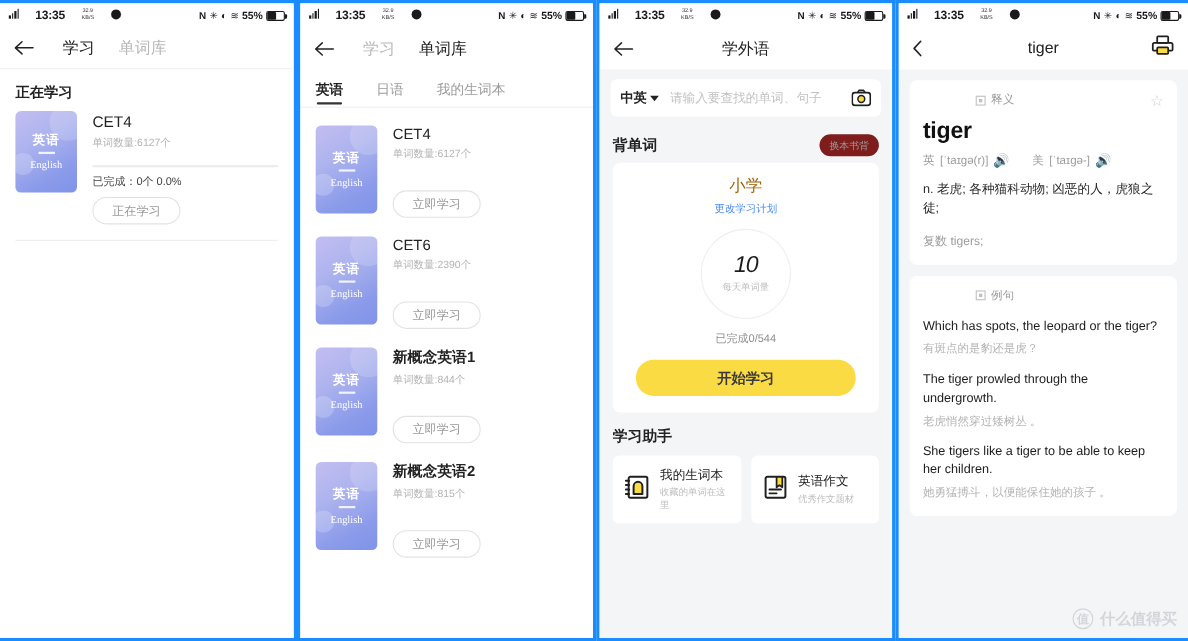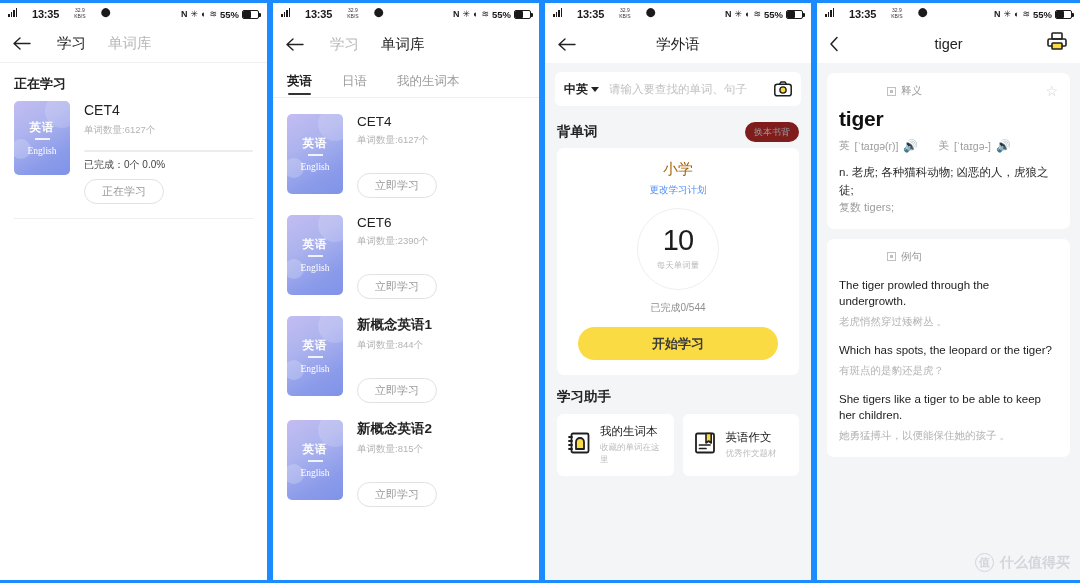--- a/index.html
+++ b/index.html
@@ -152,21 +152,21 @@
     background:#fff; border-radius:7px; margin: 0 12px;
     padding: 12px 0 15px; text-align:center;
   }
   .c3-title { font-size: 15px; font-weight:400; color:#a16207; }
   .c3-link { font-size: 9.5px; color:#4a8cf7; margin-top:5px; cursor:pointer; }
   .ring {
     width: 82px; height: 82px; border-radius:50%; border: 1.5px solid #efefef;
     margin: 11px auto 0; display:flex; flex-direction:column;
     align-items:center; justify-content:center;
   }
-  .ring-num { font-size: 29px; font-weight: 300; color:#1c1c1c; line-height:1; letter-spacing:-1px;}
+  .ring-num { font-size: 21px; font-weight: 300; color:#1c1c1c; line-height:1; letter-spacing:-1px;font-style:italic;}
   .ring-lbl { font-size: 8.5px; color:#bdbdbd; margin-top:5px; }
   .c3-done { font-size: 10px; color:#8e8e8e; margin-top: 11px; }
   .btn-yellow {
     display:block; margin: 12px auto 0; width: 200px; height: 33px;
     background:#fbdb43; border-radius: 17px; border:none;
     font-size: 13px; font-weight:700; color:#3a3a3a; cursor:pointer;
     font-family: inherit;
   }
   .sec3b-title { font-size: 13.5px; color:#222; font-weight:600; padding: 13px 12px 8px; }
   .assist-row { display:flex; gap:9px; padding: 0 12px; }
@@ -186,21 +186,21 @@
   .d-tag { display:flex; align-items:center; gap:5px; font-size: 10.5px; color:#9a9a9a;padding-left:48px; }
   .sqico { width:9px;height:9px;border:1px solid #c0c0c0; position:relative; }
   .sqico::after{content:"";position:absolute;left:2px;top:2px;width:3px;height:3px;background:#c0c0c0;}
   .star { margin-left:auto; font-size: 14px; color:#cfcfcf; cursor:pointer; line-height:1; }
   .d-word { font-size: 21px; font-weight: 700; color:#111; margin-top: 9px; letter-spacing:-0.2px; }
   .d-phon { display:flex; align-items:center; gap: 7px; margin-top: 8px; font-size: 10.5px; color:#9c9c9c; }
   .d-phon .grp { display:flex; align-items:center; gap:5px; }
   .d-phon .grp + .grp { margin-left: 13px; }
   .spk { color:#f04b4b; font-size: 12px; cursor:pointer; line-height:1; }
   .d-def { font-size: 11.5px; color:#2b2b2b; margin-top: 11px; line-height: 1.55; }
-  .d-plu { font-size: 11px; color:#9c9c9c; margin-top: 0; }
+  .d-plu { font-size: 11px; color:#9c9c9c; margin-top: 12px; }
   .ex-item { margin-top: 13px; }
   .ex-en { font-size: 11.5px; color:#1c1c1c; line-height: 1.45; }
   .ex-cn { font-size: 10.5px; color:#b4b4b4; margin-top: 5px; }
 
   
   .watermark {
     position:absolute; right: 10px; bottom: 8px;
     display:flex; align-items:center; gap:6px;
     color:#d2d6db; font-size: 14px; font-weight: 600;
     pointer-events:none;
@@ -559,26 +559,26 @@
       </div>
 
       <div class="d-card">
         <div class="d-head">
           <span class="d-tag">
             <span class="sqico"></span>
             <span>例句</span>
           </span>
         </div>
         <div class="ex-item">
+          <div class="ex-en">Which has spots, the leopard or the tiger?</div>
+          <div class="ex-cn">有斑点的是豹还是虎？</div>
+        </div>
+        <div class="ex-item">
           <div class="ex-en">The tiger prowled through the undergrowth.</div>
           <div class="ex-cn">老虎悄然穿过矮树丛 。</div>
-        </div>
-        <div class="ex-item">
-          <div class="ex-en">Which has spots, the leopard or the tiger?</div>
-          <div class="ex-cn">有斑点的是豹还是虎？</div>
         </div>
         <div class="ex-item">
           <div class="ex-en">She tigers like a tiger to be able to keep her children.</div>
           <div class="ex-cn">她勇猛搏斗，以便能保住她的孩子 。</div>
         </div>
       </div>
     </div>
 
     <div class="watermark">
       <span class="wm-logo">值</span>

